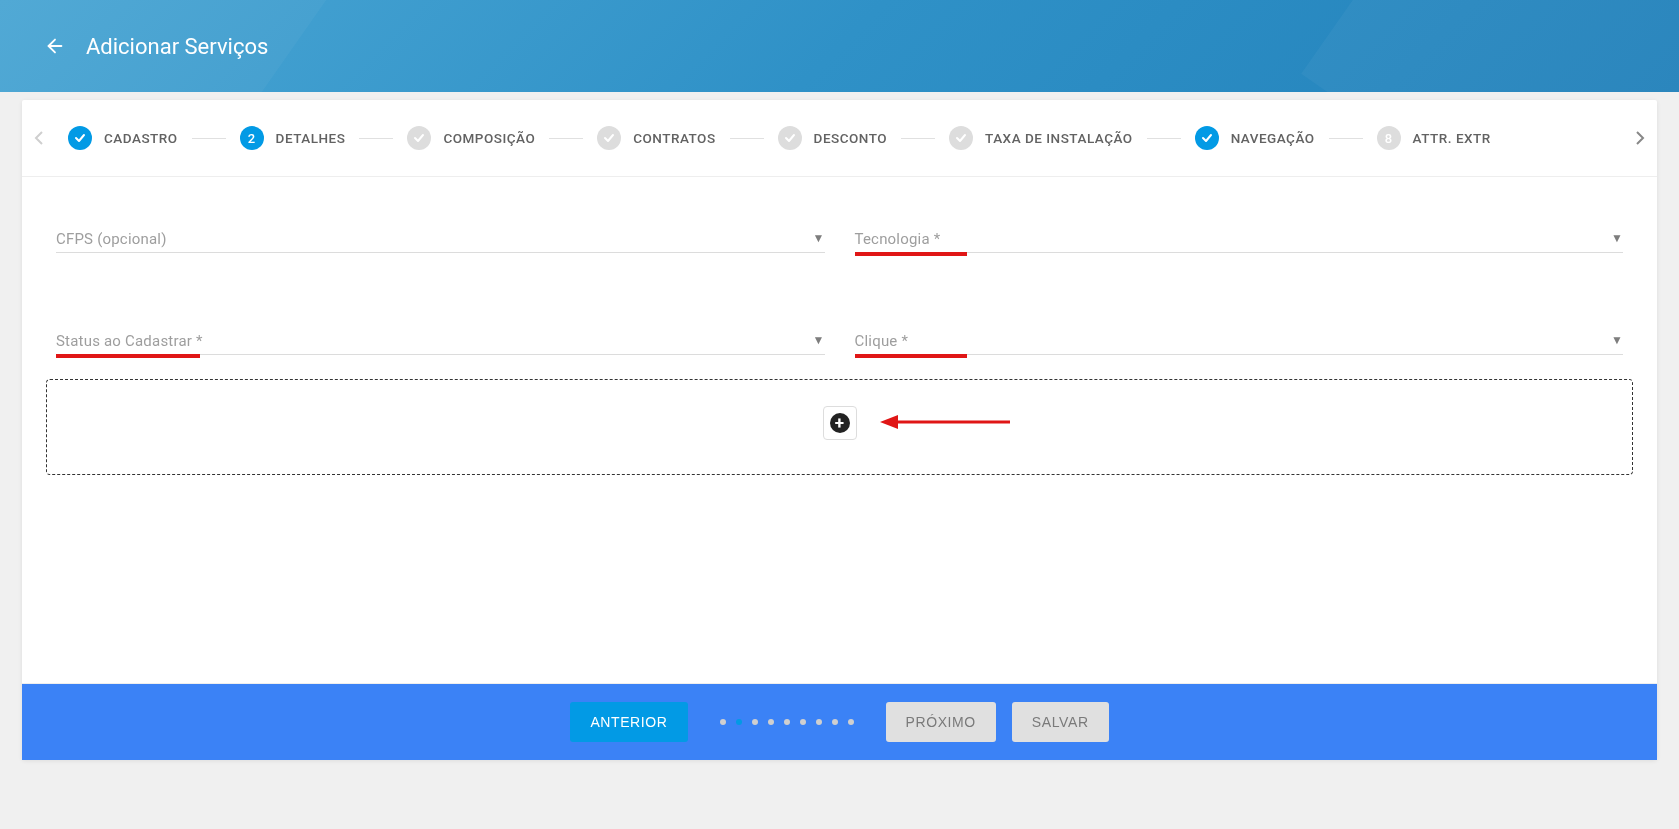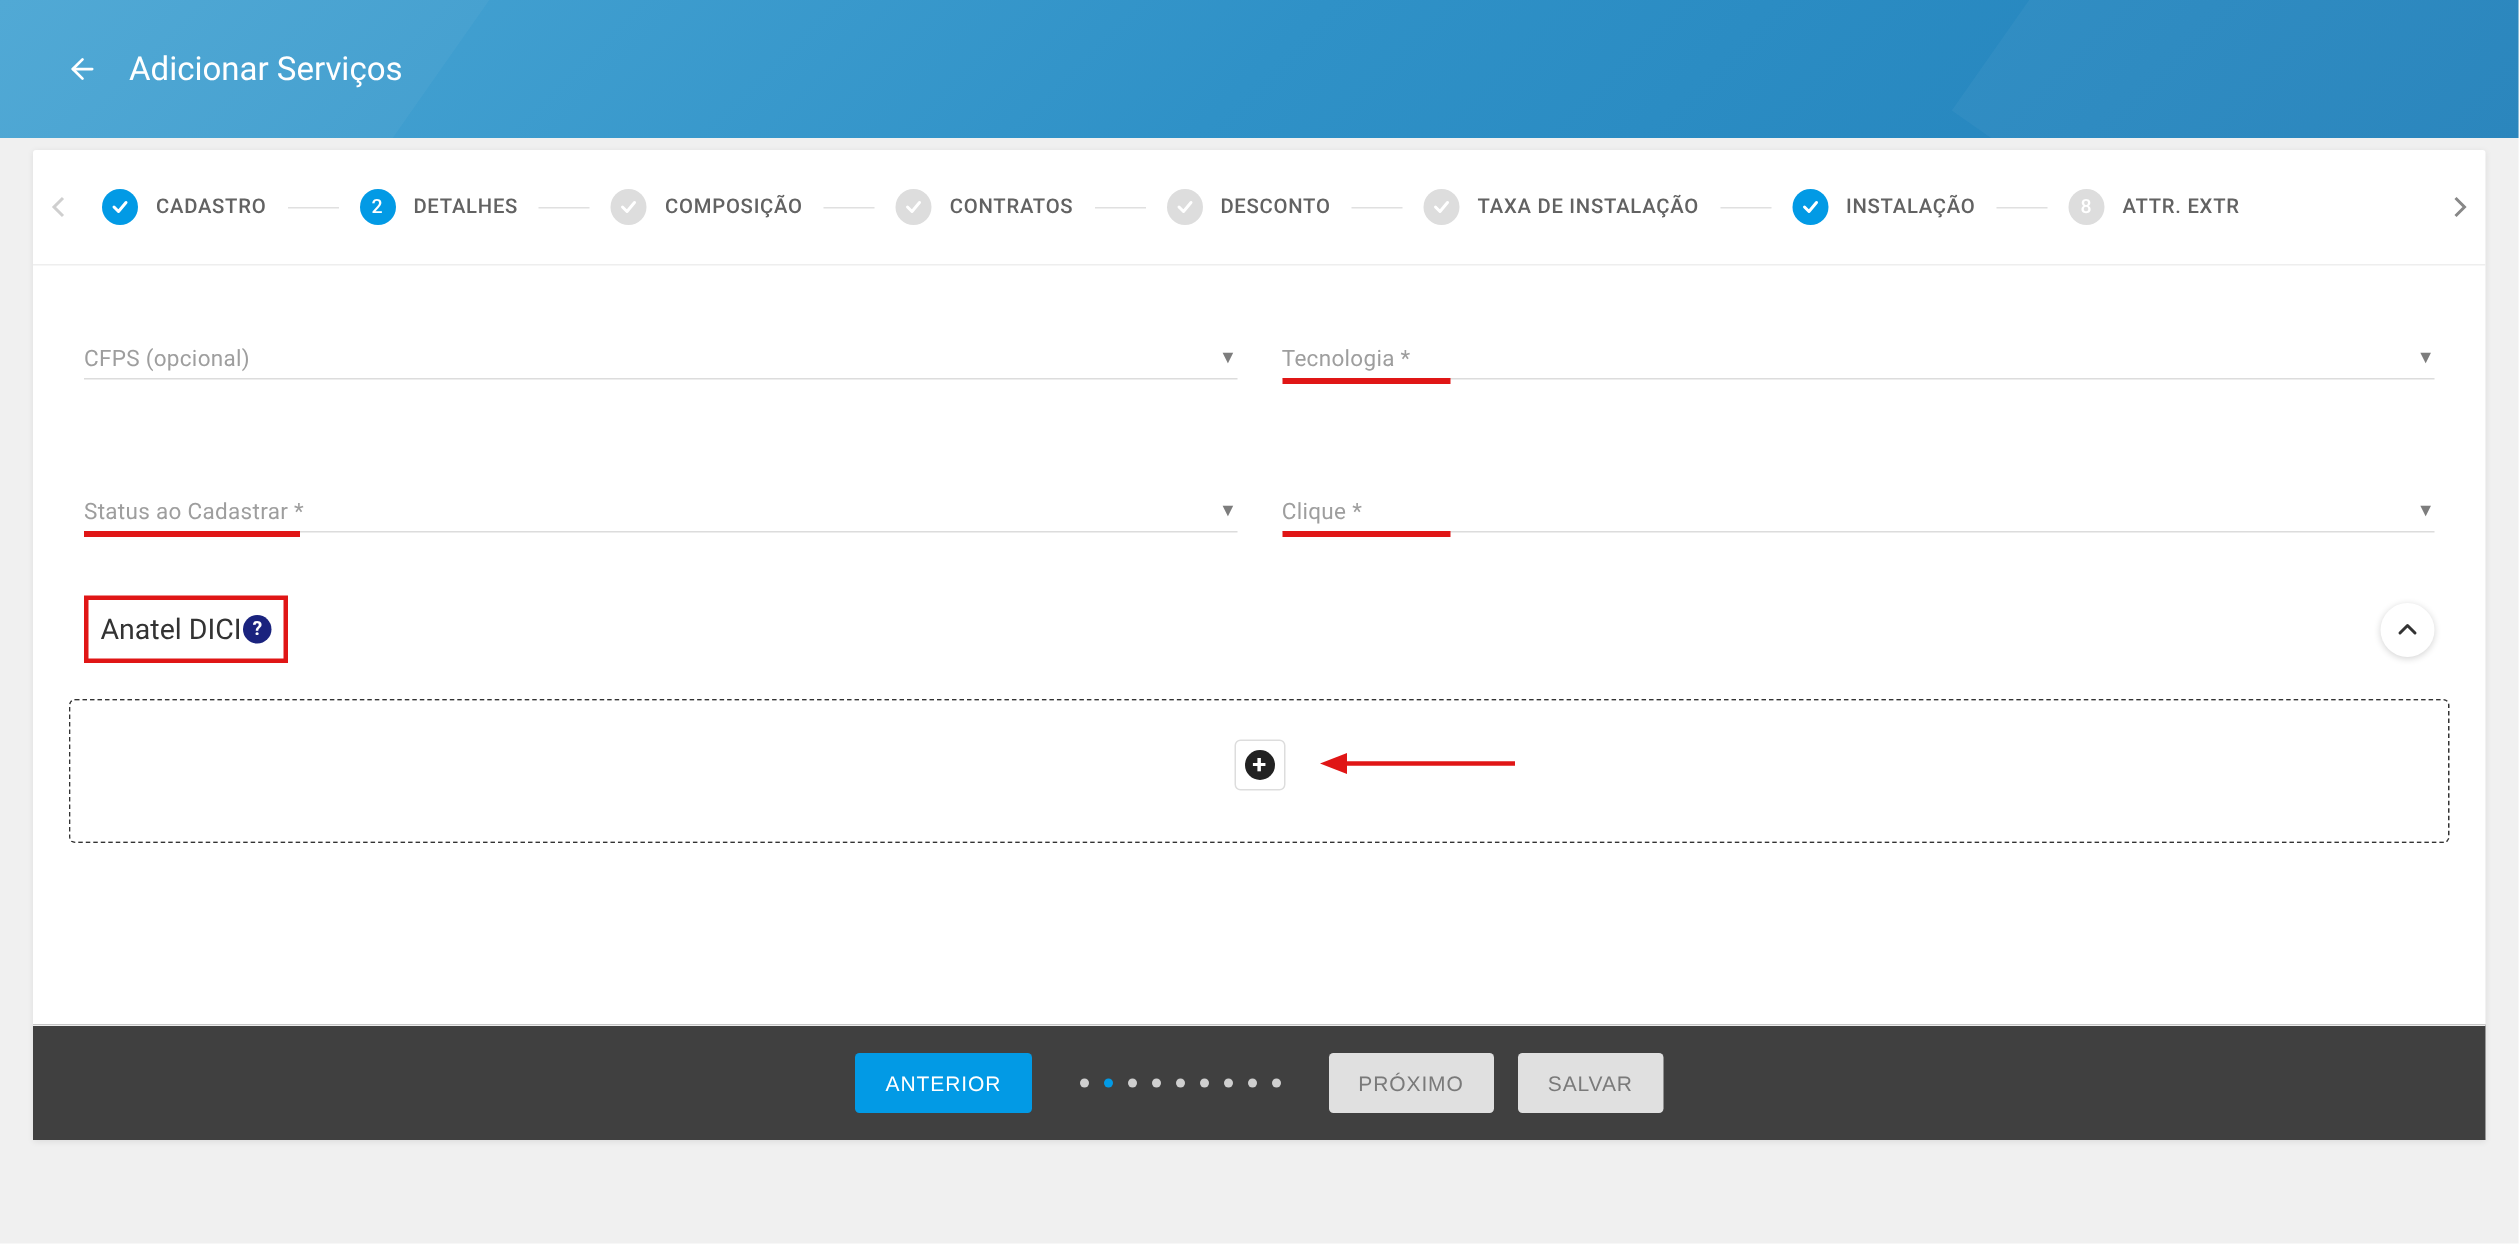--- a/index.html
+++ b/index.html
@@ -215,21 +215,21 @@
     position: absolute;
     left: calc(50% + 40px);
     top: 30px;
     pointer-events: none;
   }
 
   
   .card-footer {
     position: absolute;
     bottom: 0; left: 0; right: 0;
-    background: #404040;
+    background: #3b82f6;
     border-top: 1px solid #eee;
     padding: 18px 20px;
     display: flex;
     align-items: center;
     justify-content: center;
     gap: 16px;
   }
   .btn {
     border: none;
     border-radius: 3px;
@@ -334,21 +334,21 @@
           </span>
           <span>TAXA DE INSTALAÇÃO</span>
         </div>
         <div class="step-connector"></div>
         <div class="step">
           <span class="badge done">
             <svg width="12" height="12" viewBox="0 0 12 12">
               <polyline points="2,6 5,9 10,3" fill="none" stroke="white" stroke-width="2" stroke-linecap="round" stroke-linejoin="round"></polyline>
             </svg>
           </span>
-          <span>INSTALAÇÃO</span>
+          <span>NAVEGAÇÃO</span>
         </div>
         <div class="step-connector"></div>
         <div class="step">
           <span class="badge pending">8</span>
           <span>ATTR. EXTR</span>
         </div>
       </div>
   </div>
 
   <div class="form-area">
@@ -366,31 +366,20 @@
       <span class="caret">▼</span>
       <span class="underline-red"></span>
     </div>
     <div class="md-field">
       <span class="label">Clique *</span>
       <span class="caret">▼</span>
       <span class="underline-red w2"></span>
     </div>
   </div>
 
-  <div class="section-row">
-    <div class="section-title-box">
-      <span>Anatel DICI</span>
-      <span class="help-icon">?</span>
-    </div>
-    <div class="expand-btn">
-      <svg width="14" height="14" viewBox="0 0 14 14">
-          <polyline points="2,9 7,4 12,9" fill="none" stroke="#333" stroke-width="2" stroke-linecap="round" stroke-linejoin="round"></polyline>
-        </svg>
-    </div>
-  </div>
 
   <div class="dashed-box">
     <div class="add-btn">
       <span class="plus-circle">+</span>
     </div>
 
     
     <svg class="arrow-annot" width="140" height="24">
       <line x1="15" y1="12" x2="130" y2="12" stroke="#e01616" stroke-width="3"></line>
       <polygon points="0,12 18,5 18,19" fill="#e01616"></polygon>

